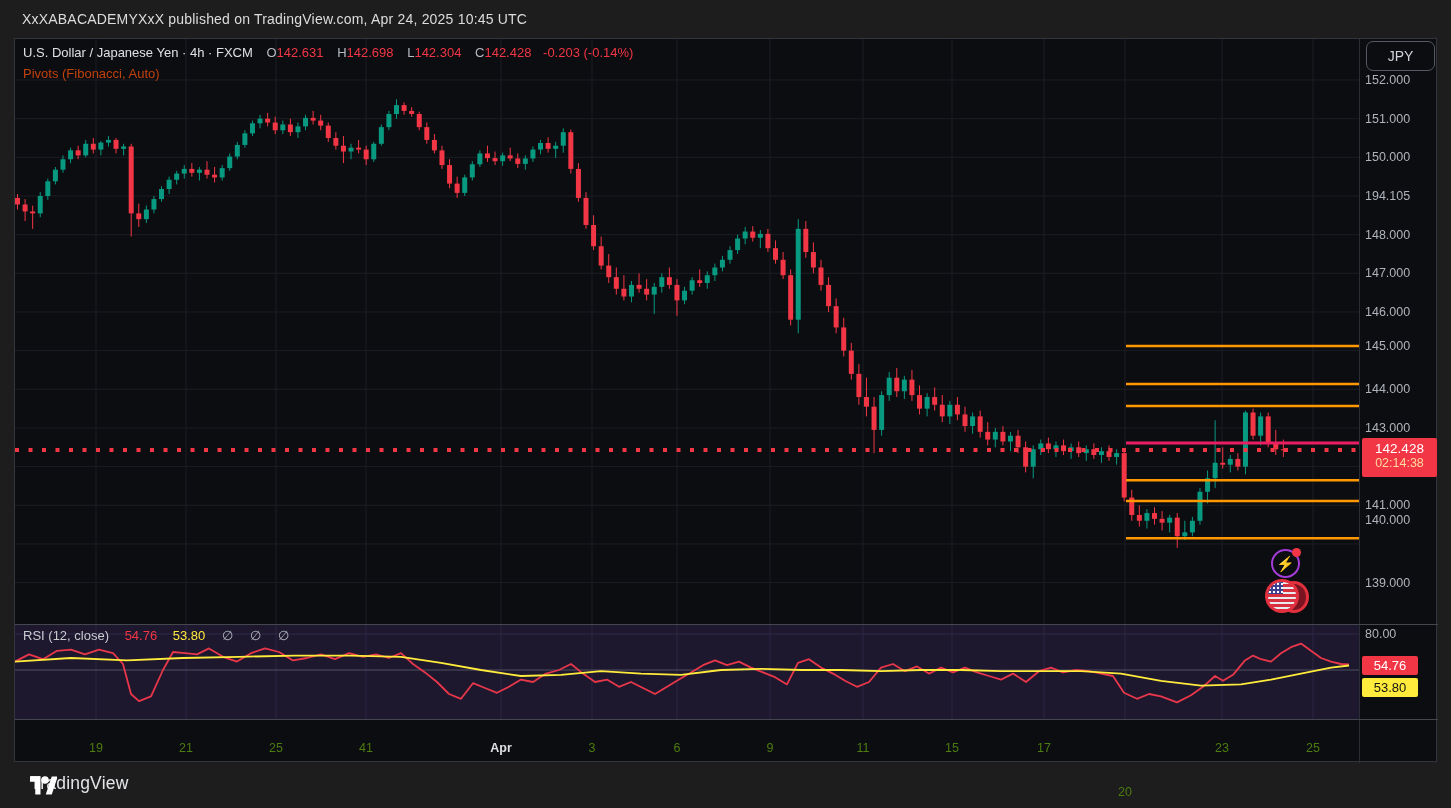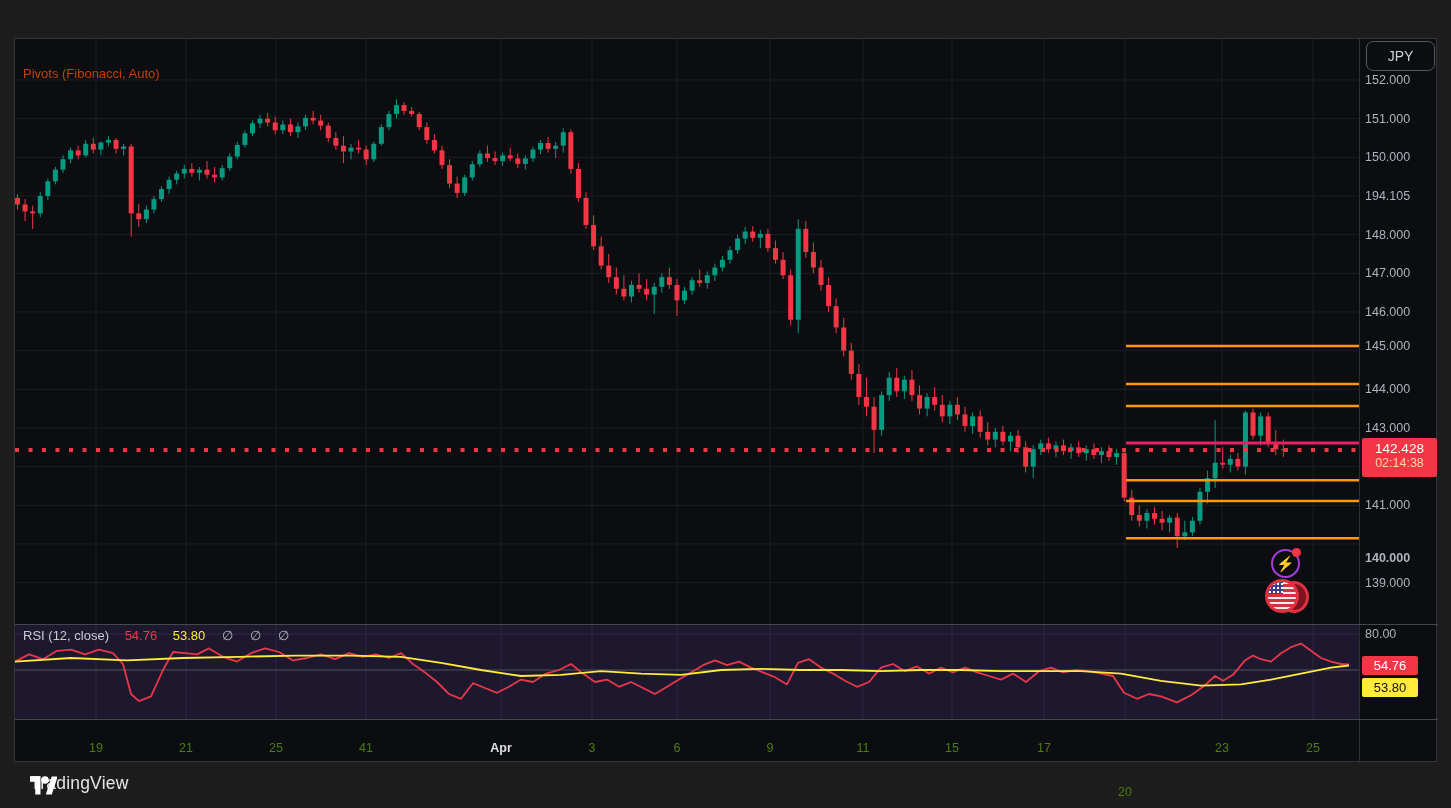--- a/index.html
+++ b/index.html
@@ -54,20 +54,23 @@
               border:3px solid #e3303f; border-radius:50%; overflow:hidden; z-index:7;
               background:repeating-linear-gradient(180deg,#e8eaee 0 2.5px,#d8303f 2.5px 5px); }
   .evt-flag .canton { position:absolute; left:0; top:0; width:15px; height:12px; background:#3f3f8f;
       background-image:radial-gradient(#ffffff 0.8px, transparent 1px); background-size:4px 4px; }
 </style>
 </head>
 <body>
 
 <div class="page">
 
+  <div class="topbar">
+    <span>XxXABACADEMYXxX published on TradingView.com, Apr 24, 2025 10:45 UTC</span>
+  </div>
 
   <div class="widget">
     <div class="main-pane">
       <svg id="mainSvg" width="1344" height="585">
           <g>
             <line x1="81" x2="81" y1="0" y2="585" stroke="#1c1e25" stroke-width="1"></line>
             <line x1="171" x2="171" y1="0" y2="585" stroke="#1c1e25" stroke-width="1"></line>
             <line x1="261" x2="261" y1="0" y2="585" stroke="#1c1e25" stroke-width="1"></line>
             <line x1="351" x2="351" y1="0" y2="585" stroke="#1c1e25" stroke-width="1"></line>
             <line x1="486" x2="486" y1="0" y2="585" stroke="#1c1e25" stroke-width="1"></line>
@@ -437,20 +440,28 @@
             <line x1="1111" x2="1344" y1="306.9993390614673" y2="306.9993390614673" stroke="#ff9800" stroke-width="2.5"></line>
             <line x1="1111" x2="1344" y1="344.89094514210245" y2="344.89094514210245" stroke="#ff9800" stroke-width="2.5"></line>
             <line x1="1111" x2="1344" y1="366.9299405155325" y2="366.9299405155325" stroke="#ff9800" stroke-width="2.5"></line>
             <line x1="1111" x2="1344" y1="404.048248512888" y2="404.048248512888" stroke="#e91e63" stroke-width="3"></line>
             <line x1="1111" x2="1344" y1="441.16655651024456" y2="441.16655651024456" stroke="#ff9800" stroke-width="2.5"></line>
             <line x1="1111" x2="1344" y1="462.0456047587571" y2="462.0456047587571" stroke="#ff9800" stroke-width="2.5"></line>
             <line x1="1111" x2="1344" y1="499.1639127561137" y2="499.1639127561137" stroke="#ff9800" stroke-width="2.5"></line>
           </g>
           <line x1="0" x2="1344" y1="411.0852610707208" y2="411.0852610707208" stroke="#f23645" stroke-width="4" stroke-dasharray="4 9.5"></line>
         </svg>
+      <div class="legend">
+        <span class="t">U.S. Dollar / Japanese Yen · 4h · FXCM</span>
+        <span class="ltr">O</span><span class="val">142.631</span>
+        <span class="ltr">H</span><span class="val">142.698</span>
+        <span class="ltr">L</span><span class="val">142.304</span>
+        <span class="ltr">C</span><span class="val">142.428</span>
+        <span class="chg">-0.203 (-0.14%)</span>
+      </div>
       <div class="legend2">Pivots (Fibonacci, Auto)</div>
       <div class="evt-lightning">
         <span class="bolt">⚡</span>
         <span class="dot"></span>
       </div>
       <div class="evt-flag-back"></div>
       <div class="evt-flag">
         <span class="canton"></span>
       </div>
     </div>
@@ -500,21 +511,21 @@
           <div class="plabel" style="top: 72.6497px;">151.000</div>
           <div class="plabel" style="top: 111.315px;">150.000</div>
           <div class="plabel" style="top: 149.98px;">194.105</div>
           <div class="plabel" style="top: 188.644px;">148.000</div>
           <div class="plabel" style="top: 227.309px;">147.000</div>
           <div class="plabel" style="top: 265.974px;">146.000</div>
           <div class="plabel" style="top: 300px;">145.000</div>
           <div class="plabel" style="top: 343.304px;">144.000</div>
           <div class="plabel" style="top: 381.969px;">143.000</div>
           <div class="plabel" style="top: 459.299px;">141.000</div>
-          <div class="plabel" style="top: 512px; font-weight: bold;">140.000</div>
+          <div class="plabel" style="top: 474px;">140.000</div>
           <div class="plabel" style="top: 536.629px;">139.000</div>
         </div>
       <div class="cur-price" style="background: rgb(242, 54, 69);">
         <span class="p">142.428</span>
         <span class="cd">02:14:38</span>
       </div>
       <div class="rsi80">80.00</div>
       <div id="rsiBoxes">
           <div class="rsi-box" style="background: rgb(242, 54, 69); color: rgb(255, 255, 255); top: 617px;">54.76</div>
           <div class="rsi-box" style="background: rgb(255, 235, 59); color: rgb(19, 19, 19); top: 639px;">53.80</div>

